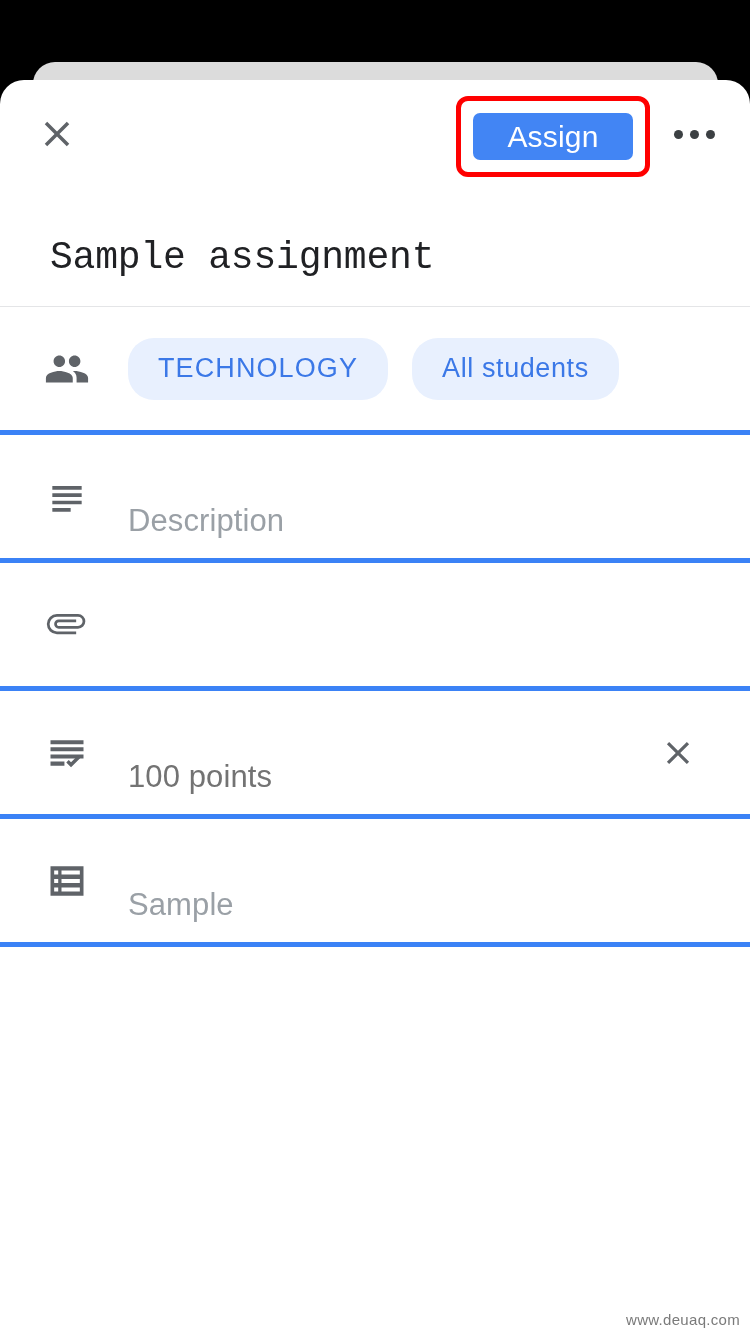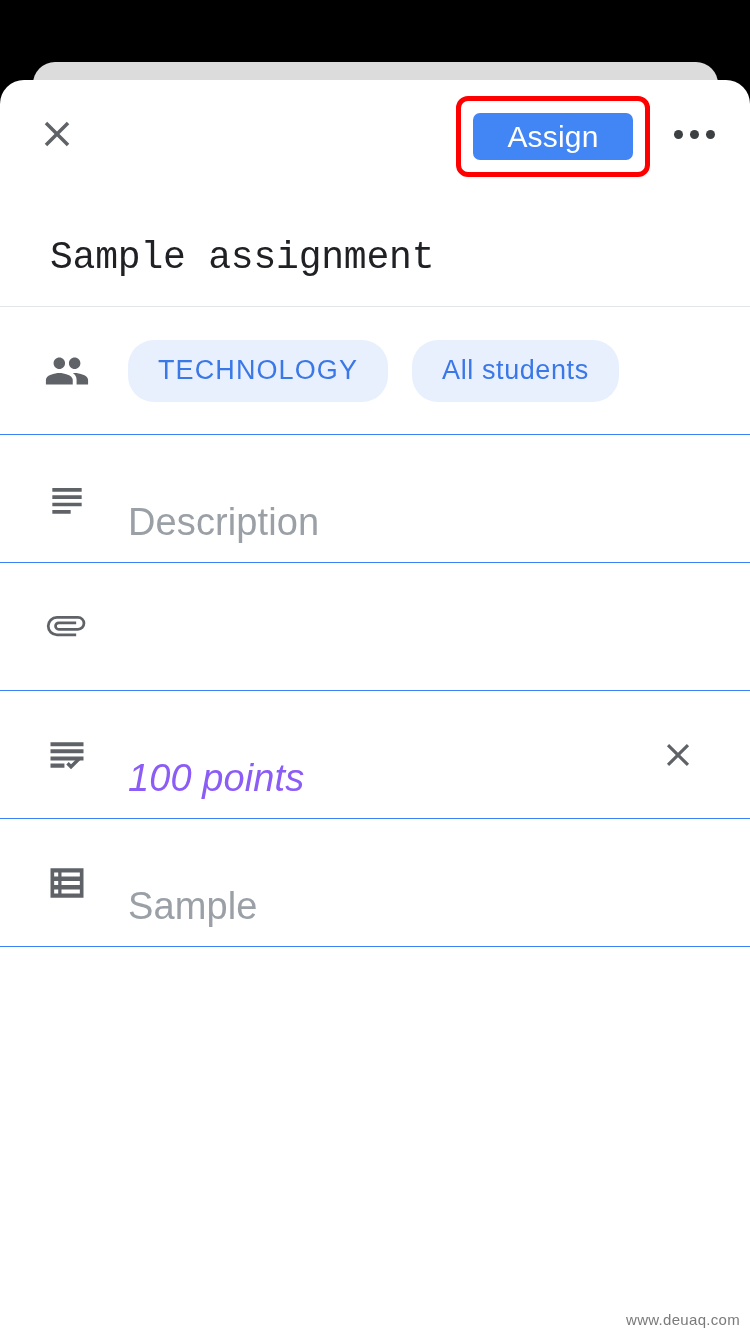--- a/index.html
+++ b/index.html
@@ -121,44 +121,43 @@
     color: #202124;
     letter-spacing: -0.2px;
   }
 
   
   .row {
     height: 128px;
     display: flex;
     align-items: center;
     padding: 0 28px 0 0;
-    border-bottom: 1px solid #3b82f6;
+    border-bottom: 5px solid #3b82f6;
     position: relative;
   }
 
   .row-icon {
     width: 128px;
     min-width: 128px;
     height: 100%;
     display: flex;
     align-items: center;
     justify-content: center;
     padding-left: 6px;
   }
 
   .row-label {
-    font-size: 38px;
+    font-size: 31px;
     color: #9aa0a6;
     letter-spacing: 0.1px;
     flex: 1;
     margin-top: 48px;
   }
   .row-label.filled {
-    color: #8b5cf6;
-    font-style: italic;
+    color: #737373;
   }
 
   .row-clear {
     width: 56px;
     height: 56px;
     display: flex;
     align-items: center;
     justify-content: center;
     margin-right: 16px;
     cursor: pointer;

